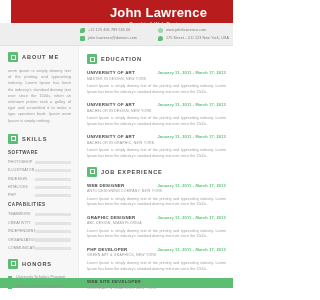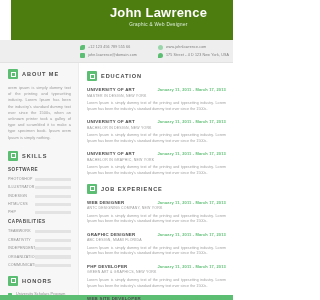--- a/index.html
+++ b/index.html
@@ -17,22 +17,22 @@
   .page {
     position: relative;
     width: 233px;
     height: 300px;
     background: #ffffff;
     overflow: hidden;
   }
 
   
   .header {
-    height: 40px;
-    background: #4d7c0f;
+    height: 23px;
+    background: #b91c1c;
     position: relative;
     margin-left: 11px;
   }
   .header-inner {
     position: absolute;
     left: 79px;
     right: 6px;
     top: 5px;
     text-align: center;
   }

